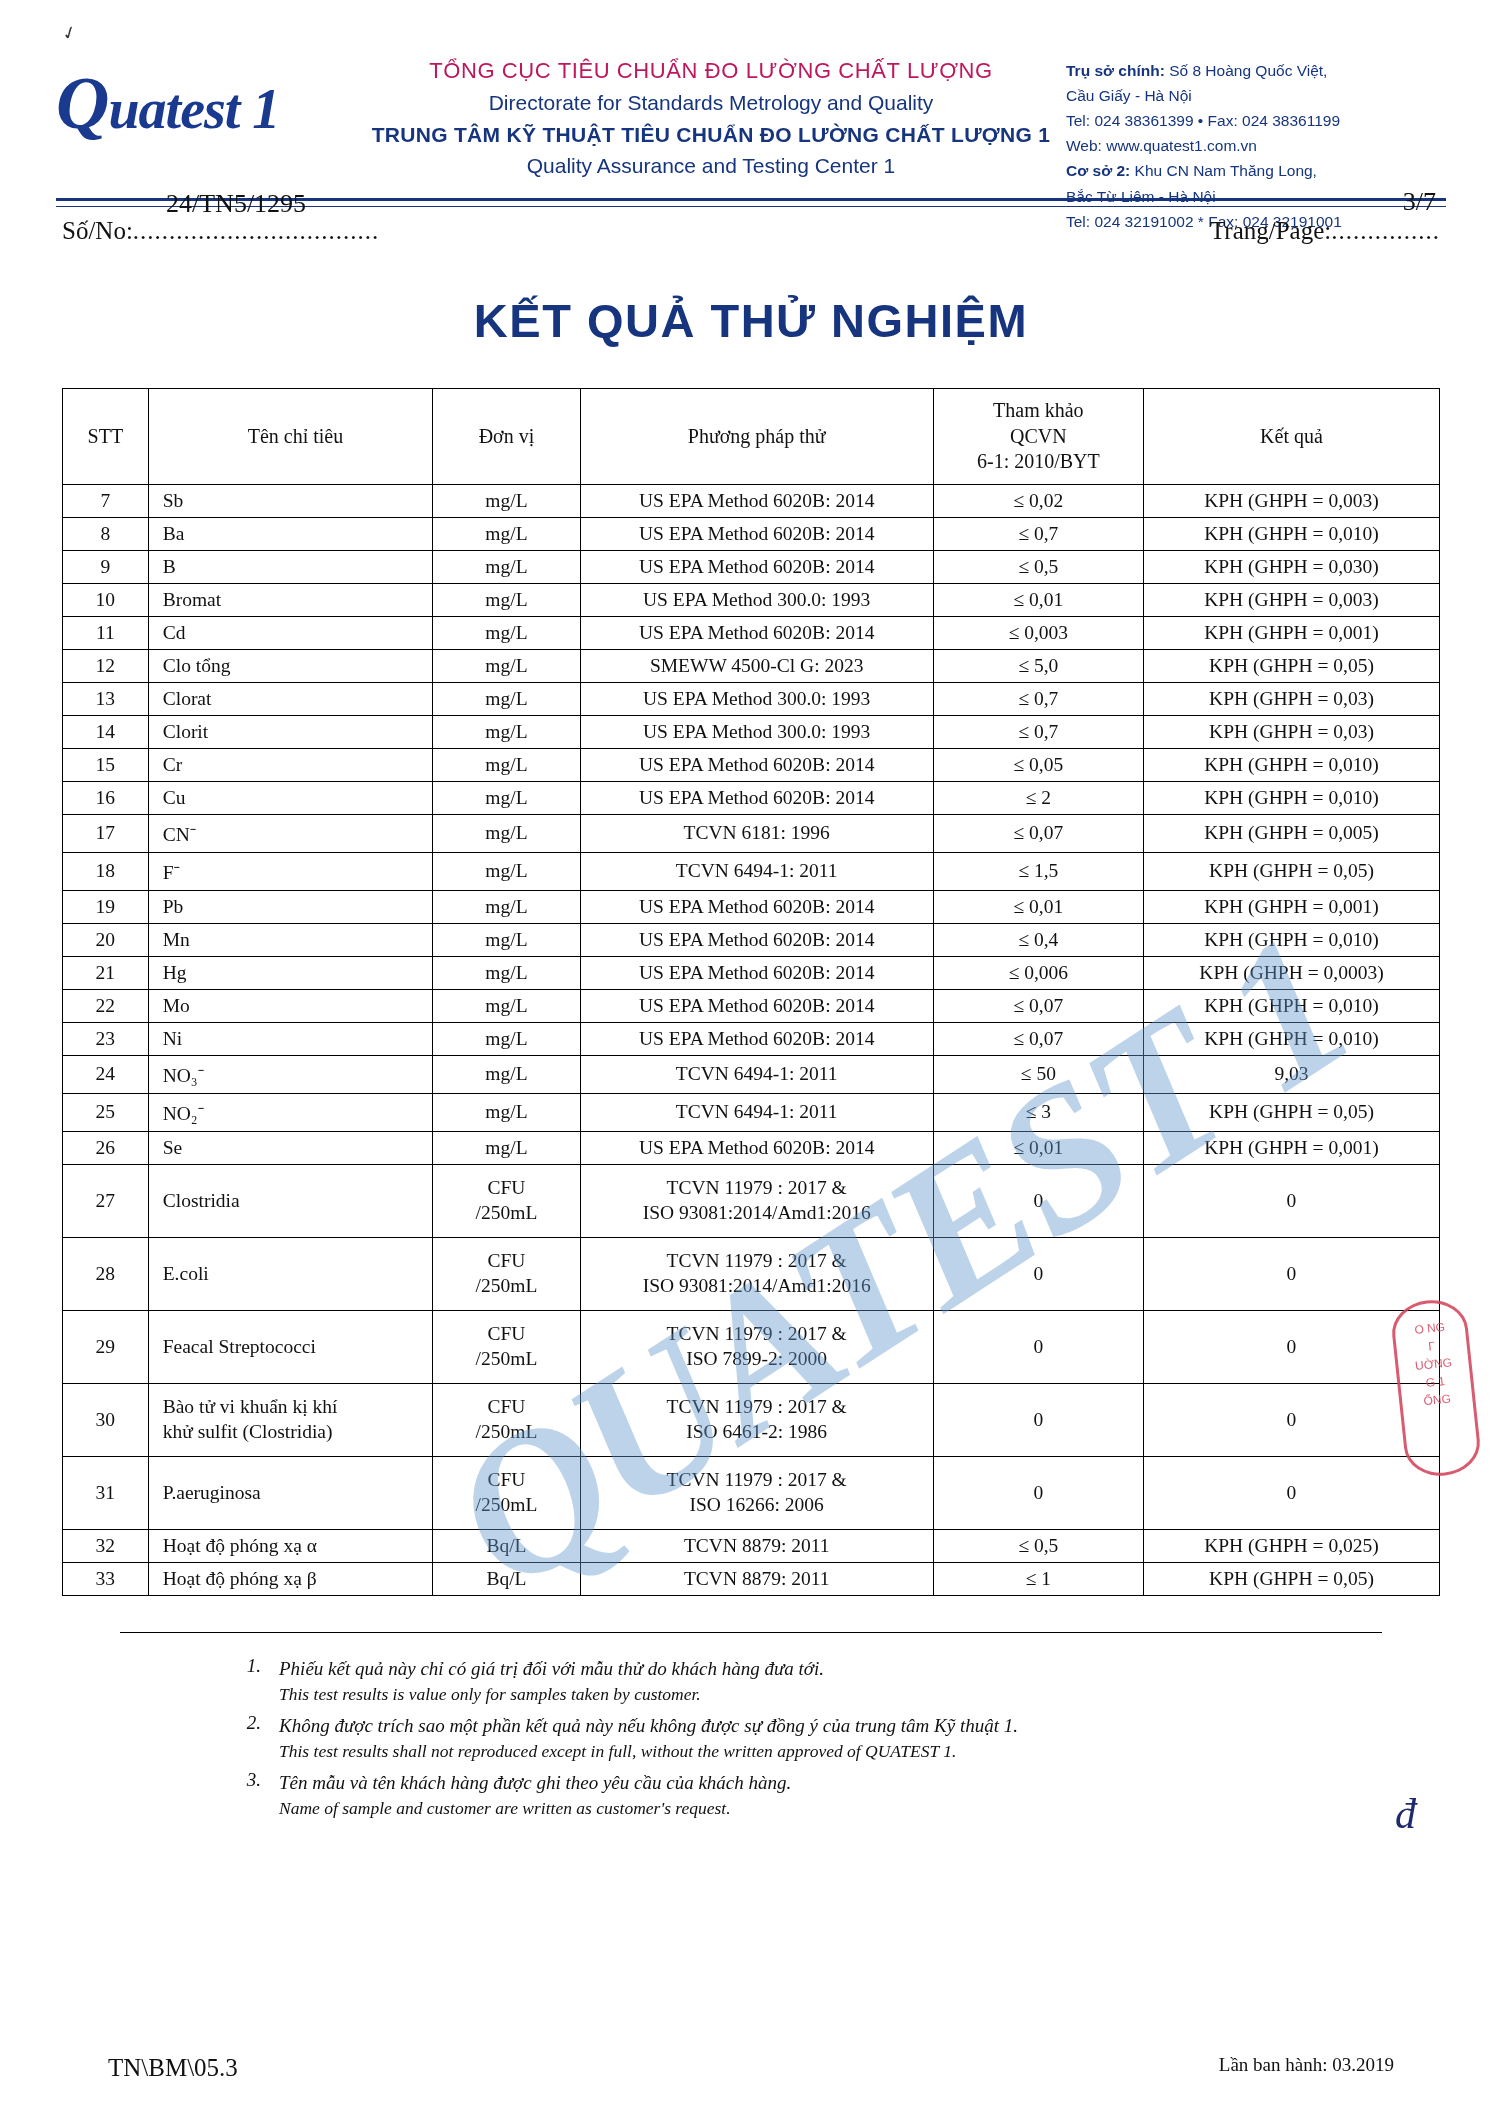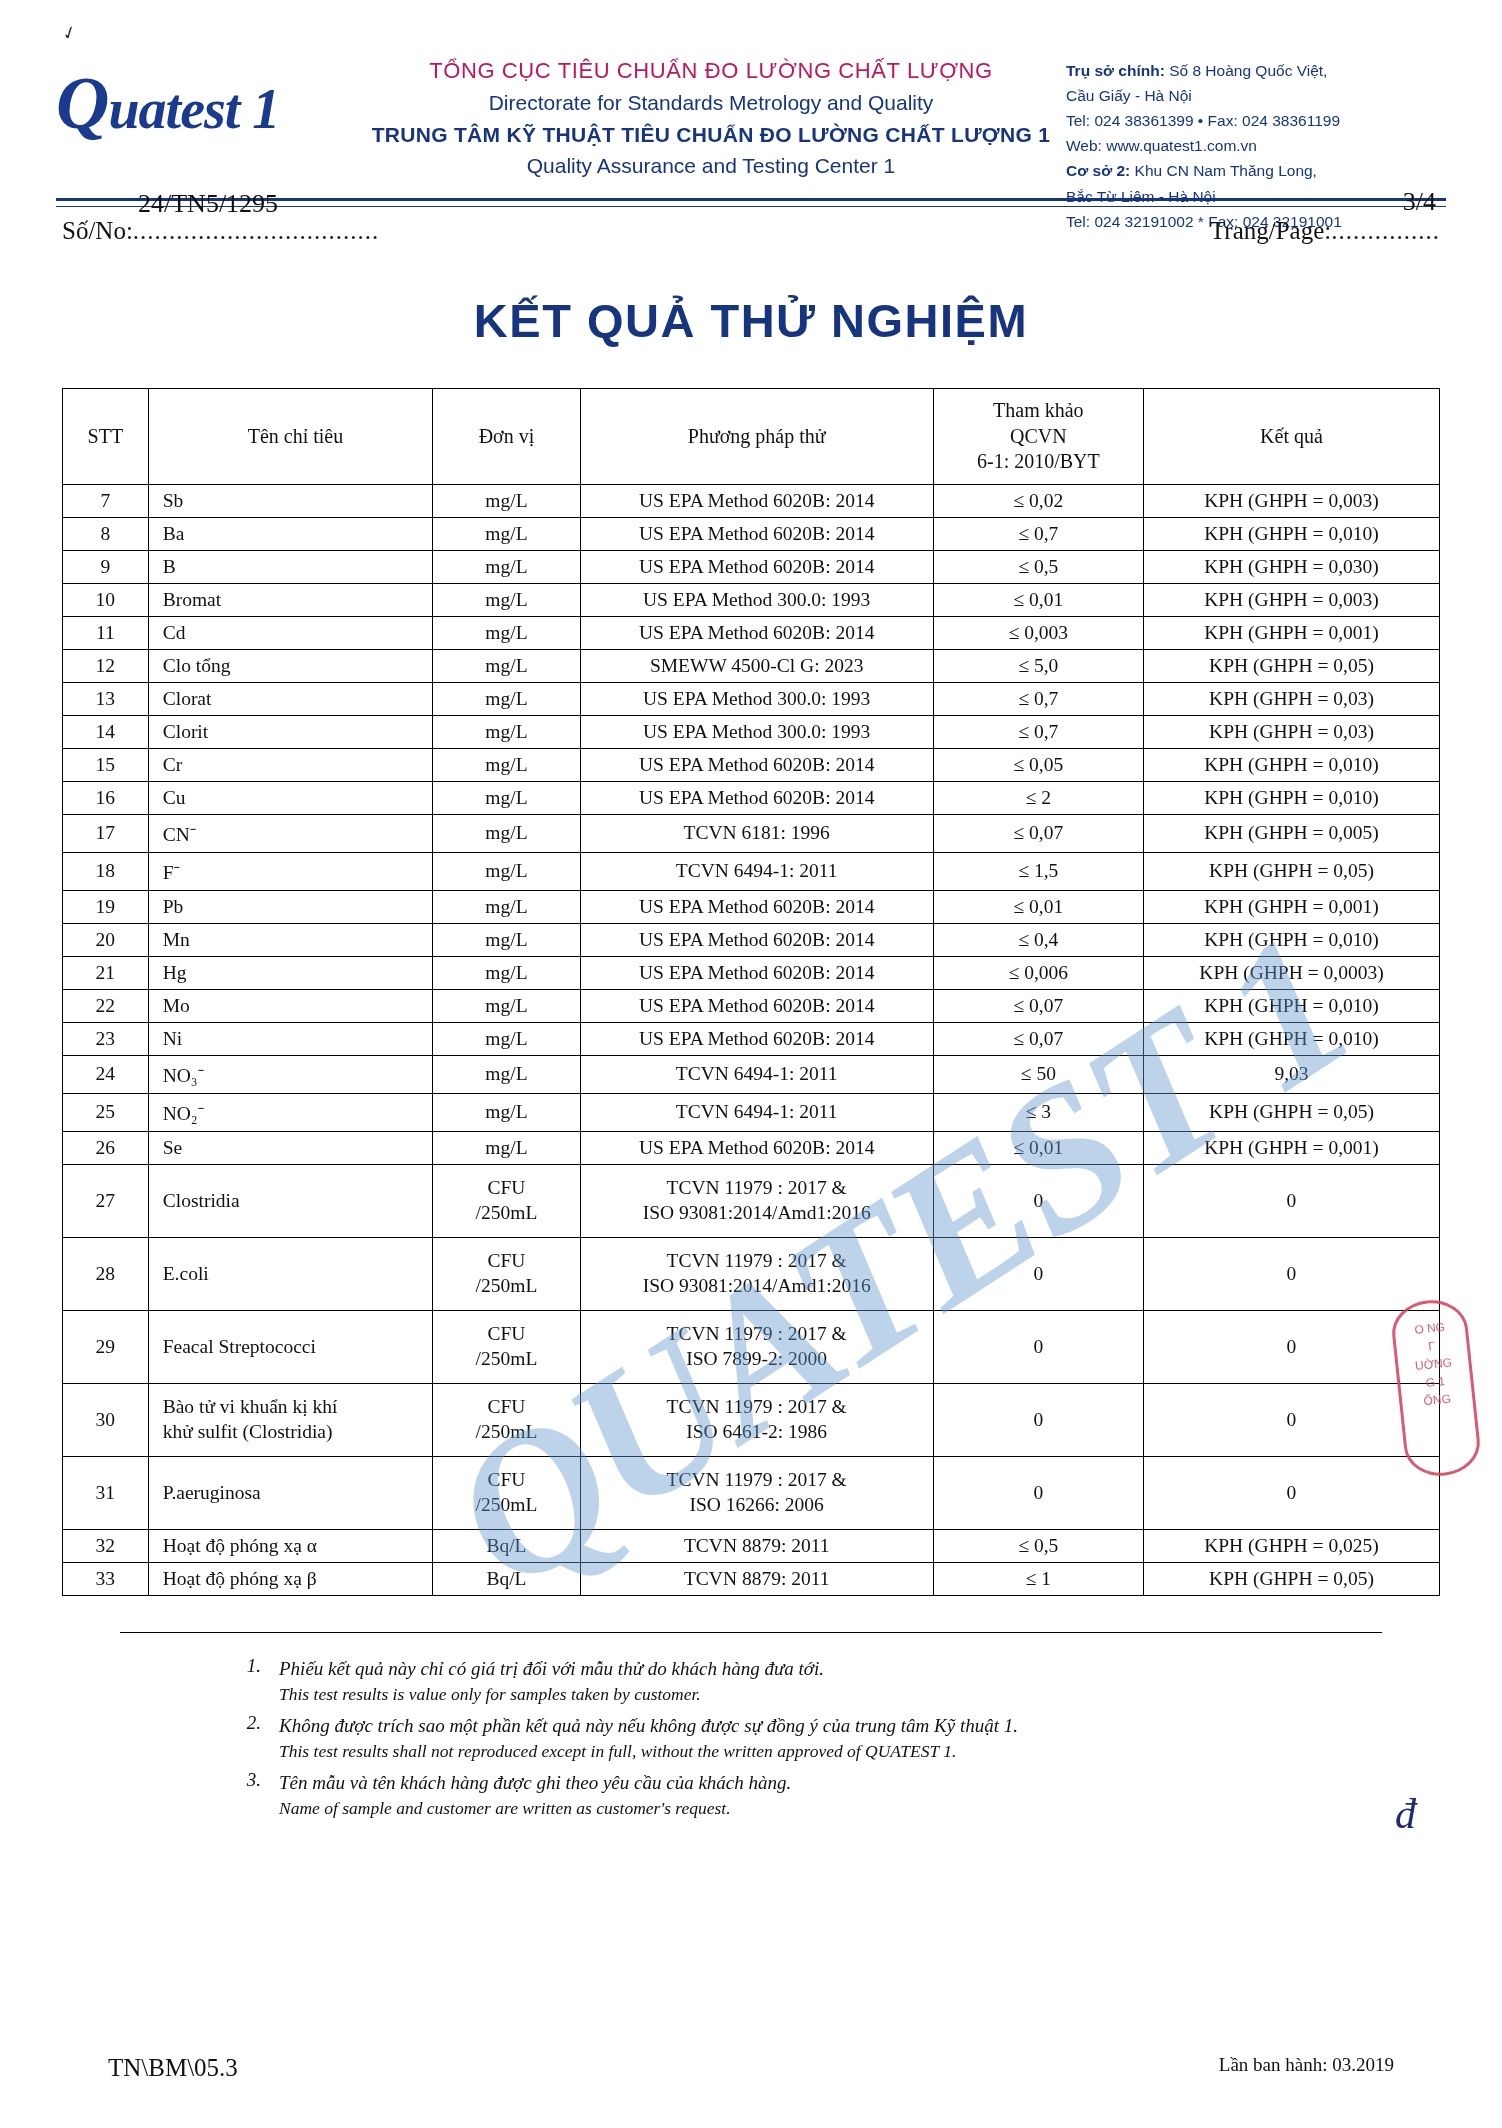--- a/index.html
+++ b/index.html
@@ -126,21 +126,21 @@
     position: relative;
     white-space: nowrap;
   }
   .meta-label { font-size: 25px; }
   .dots { letter-spacing: 1px; }
   .meta-val {
     position: absolute;
     font-size: 26px;
     top: -28px;
   }
-  .meta-left .meta-val { left: 76px; }
+  .meta-left .meta-val { left: 104px; }
   .meta-right .meta-val { right: 4px; top: -30px; }
 
   
   .title-main {
     text-align: center;
     font-family: "Liberation Sans", sans-serif;
     font-weight: bold;
     font-size: 47px;
     color: #16357e;
     letter-spacing: 1.5px;
@@ -314,21 +314,21 @@
   </div>
 
   <div class="hr-double"></div>
 
   <div class="meta-row">
     <div class="meta-left">
       <span class="meta-val">24/TN5/1295</span>
       <span class="meta-label">Số/No:</span><span class="dots">..................................</span>
     </div>
     <div class="meta-right">
-      <span class="meta-val">3/4</span>
+      <span class="meta-val">3/7</span>
       <span class="meta-label">Trang/</span><span class="meta-label">Page:</span><span class="dots">...............</span>
     </div>
   </div>
 
   <div class="title-main">KẾT QUẢ THỬ NGHIỆM</div>
 
   <div class="table-wrap">
     <table class="result">
       <thead>
         <tr>

